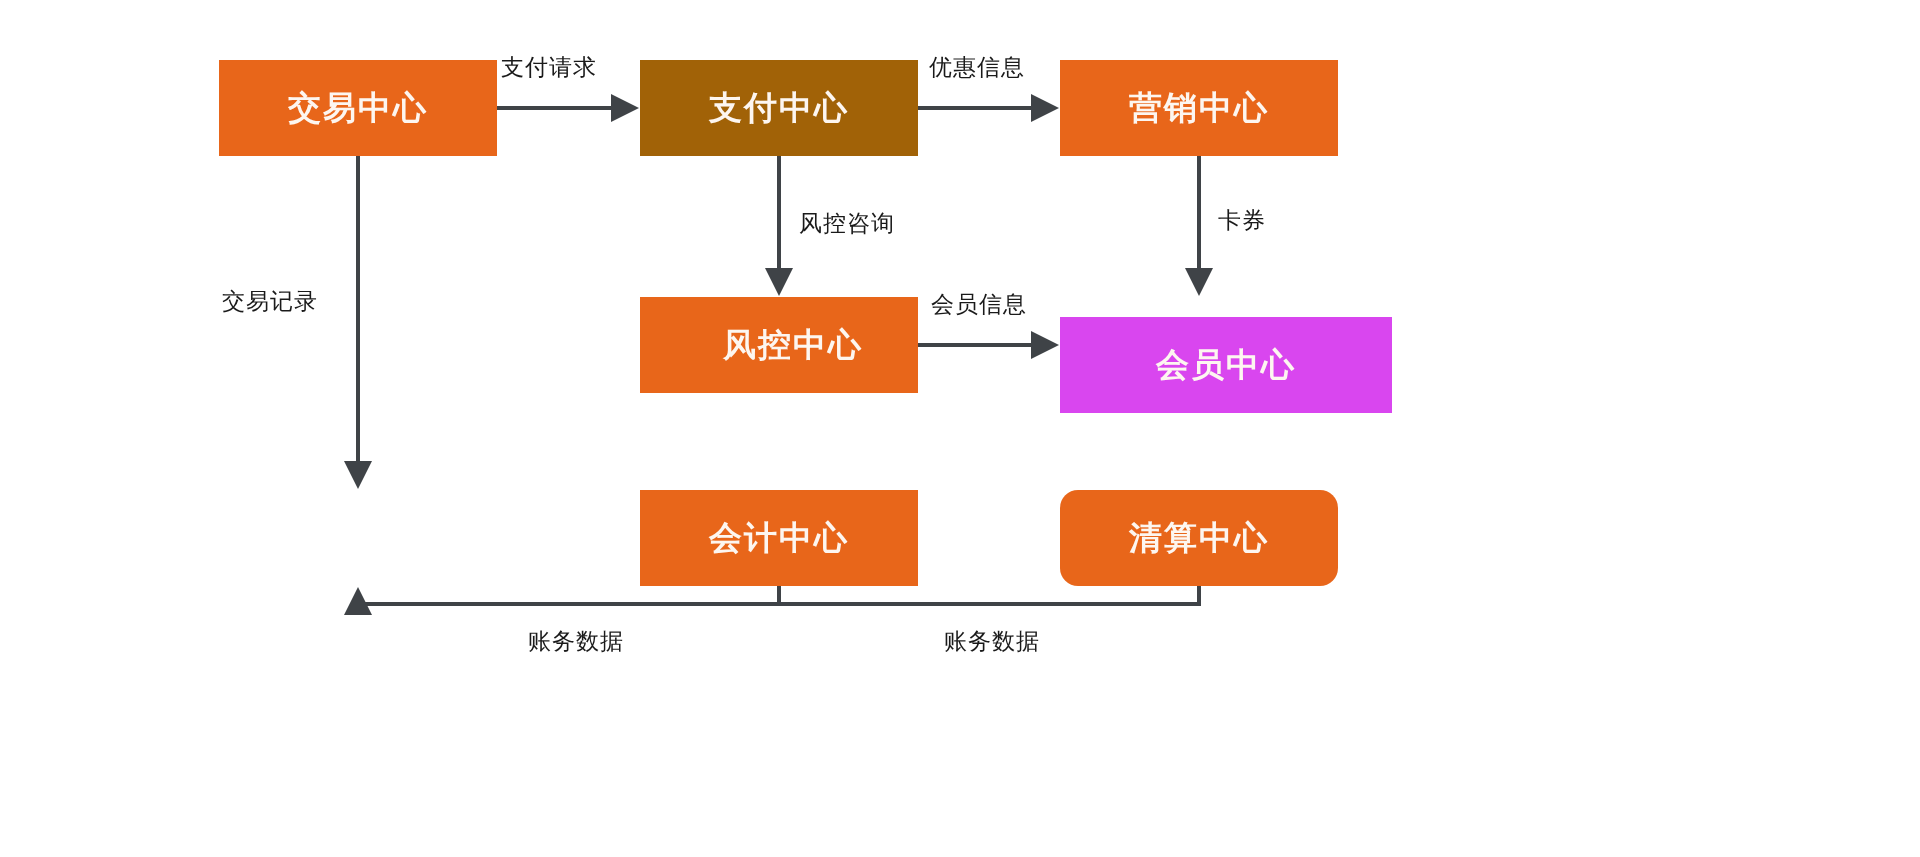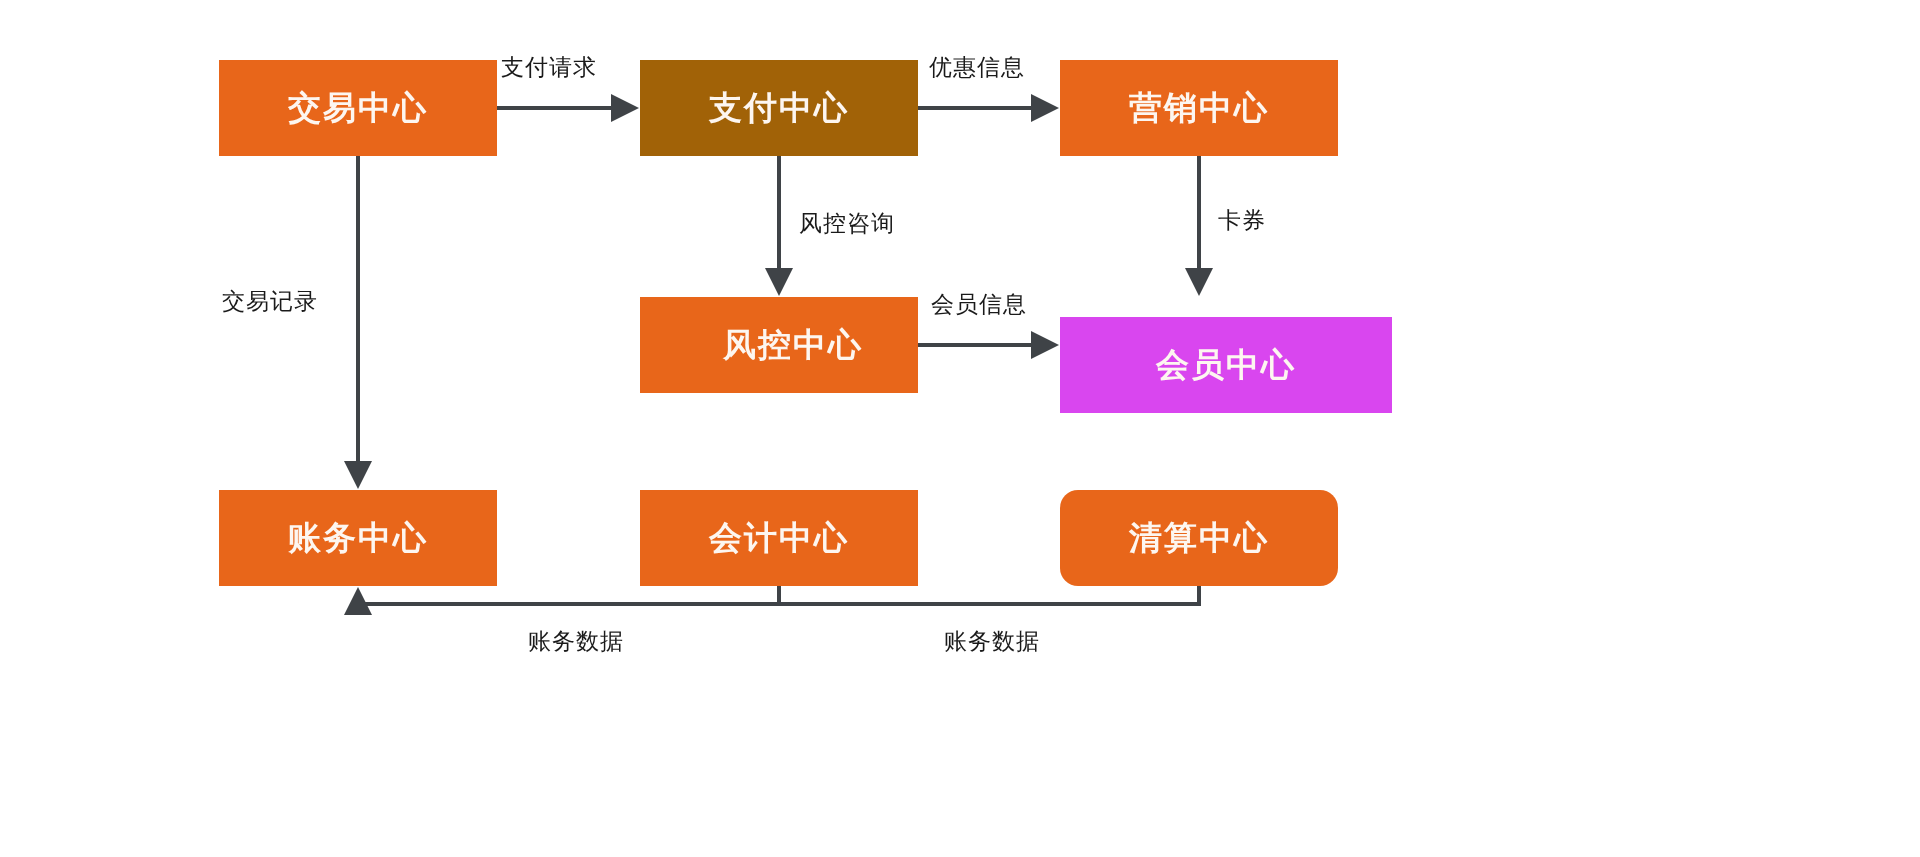--- a/index.html
+++ b/index.html
@@ -105,23 +105,20 @@
   </div>
 
   <div class="node" style="left:640px; top:297px; width:278px; height:96px; background:#E8661A;padding-left:28px;">
     <span>风控中心</span>
   </div>
 
   <div class="node" style="left:1060px; top:297px; width:332px; height:96px; background:#d946ef;margin-top:20px;">
     <span>会员中心</span>
   </div>
 
-  <div class="node" style="left:219px; top:490px; width:278px; height:96px; background:#E8661A;">
-    <span>账务中心</span>
-  </div>
 
   <div class="node" style="left:640px; top:490px; width:278px; height:96px; background:#E8661A;">
     <span>会计中心</span>
   </div>
 
   <div class="node" style="left:1060px; top:490px; width:278px; height:96px; background:#E8661A;border-radius:18px;">
     <span>清算中心</span>
   </div>
 
   <div class="edge-label" style="left:501px; top:52px;">支付请求</div>

